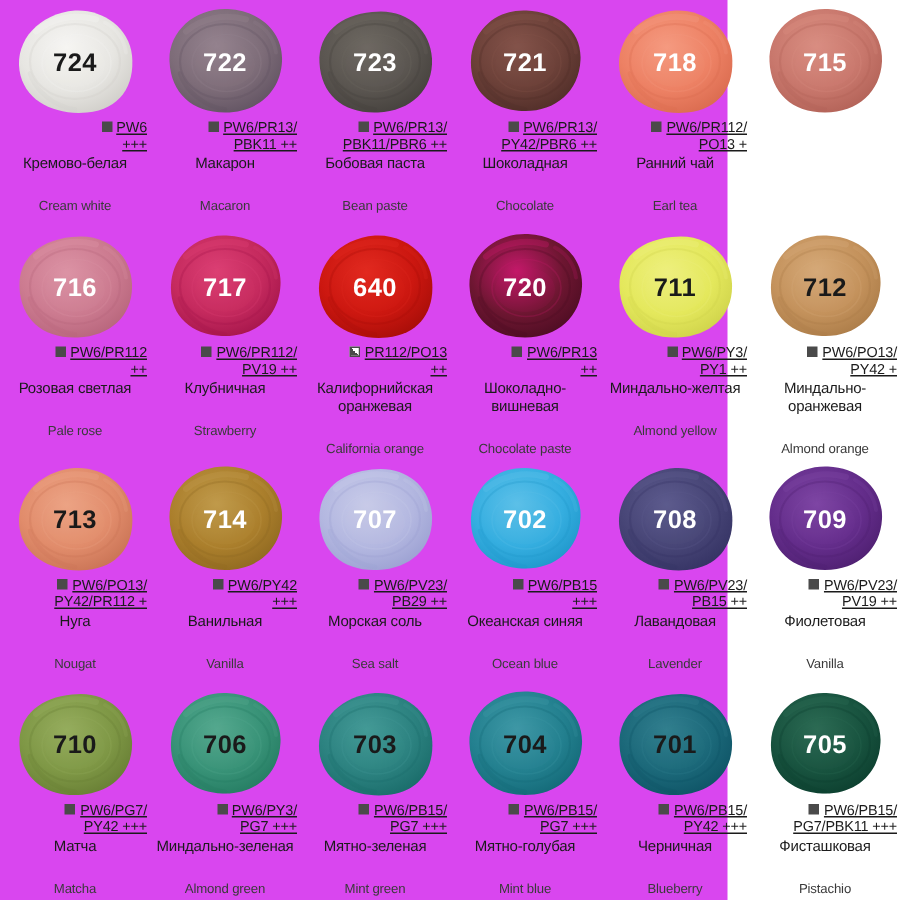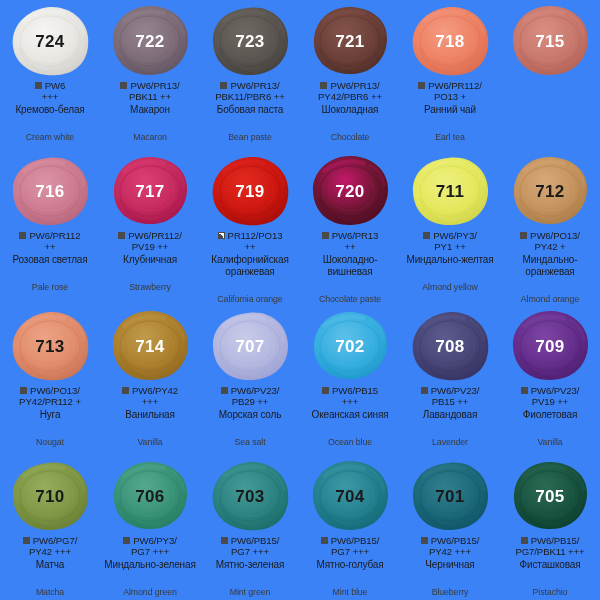--- a/index.html
+++ b/index.html
@@ -4,26 +4,26 @@
 <style>
   * { box-sizing: border-box; }
   html, body {
     margin: 0; padding: 0;
     width: 600px; height: 600px;
     background: #ffffff;
     font-family: "Liberation Sans", sans-serif;
     overflow: hidden;
   }
   #chart {
-    width: 600px;
+    width: 485px;
     height: 600px;
     display: grid;
     grid-template-columns: repeat(6, 100px);
     grid-template-rows: 150px 155px 150px 145px;
-    background: #3b82f6;
+    background: #d946ef;
   }
   .cell {
     position: relative;
     display: flex;
     flex-direction: column;
     align-items: center;
     padding-top: 4px;
   }
   .blob-wrap {
     position: relative;
@@ -55,22 +55,23 @@
   .info {
     width: 100px;
     text-align: center;
     padding: 0 2px;
   }
   .pigment-line {
     font-size: 9.6px;
     color: #1b1b1b;
     line-height: 1.18;
     letter-spacing: -0.1px;
-    text-align: center;
+    text-align: right;
     word-break: break-word;
+    text-decoration: underline;
   }
   .pigment-first {
     display: block;
     white-space: nowrap;
   }
   .sq {
     display: inline-block;
     width: 7px;
     height: 7px;
     background: #4a4a4a;
@@ -407,21 +408,21 @@
     <g clip-path="url(#g8c)" opacity="0.5">
       <ellipse cx="40" cy="36" rx="30" ry="25" fill="none" stroke="#a50d08" stroke-width="1.4" opacity="0.55"></ellipse>
       <ellipse cx="41" cy="37" rx="23" ry="19" fill="none" stroke="#e22a20" stroke-width="1.1" opacity="0.5"></ellipse>
       <path d="M14,16 C24,7 40,4 54,8" fill="none" stroke="#e22a20" stroke-width="4" stroke-linecap="round" opacity="0.75"></path>
       <path d="M60,10 C68,14 73,22 74,30" fill="none" stroke="#e22a20" stroke-width="2.6" stroke-linecap="round" opacity="0.45"></path>
       <path d="M10,44 C14,56 26,66 40,68" fill="none" stroke="#a50d08" stroke-width="3" stroke-linecap="round" opacity="0.45"></path>
       <ellipse cx="40" cy="38" rx="20" ry="15" fill="#e22a20" opacity="0.22"></ellipse>
     </g>
   </svg>
         </span>
-      <span class="blob-num" style="color:#ffffff">719</span>
+      <span class="blob-num" style="color:#ffffff">640</span>
     </div>
     <div class="info">
       <div class="pigment-line">
         <span class="pigment-first"><span class="sq half"></span><span>PR112/PO13</span></span>
         <span>++</span>
       </div>
       <div class="name-ru">Калифорнийская оранжевая</div>
       <div class="name-en">California orange</div>
     </div>
     </div>

